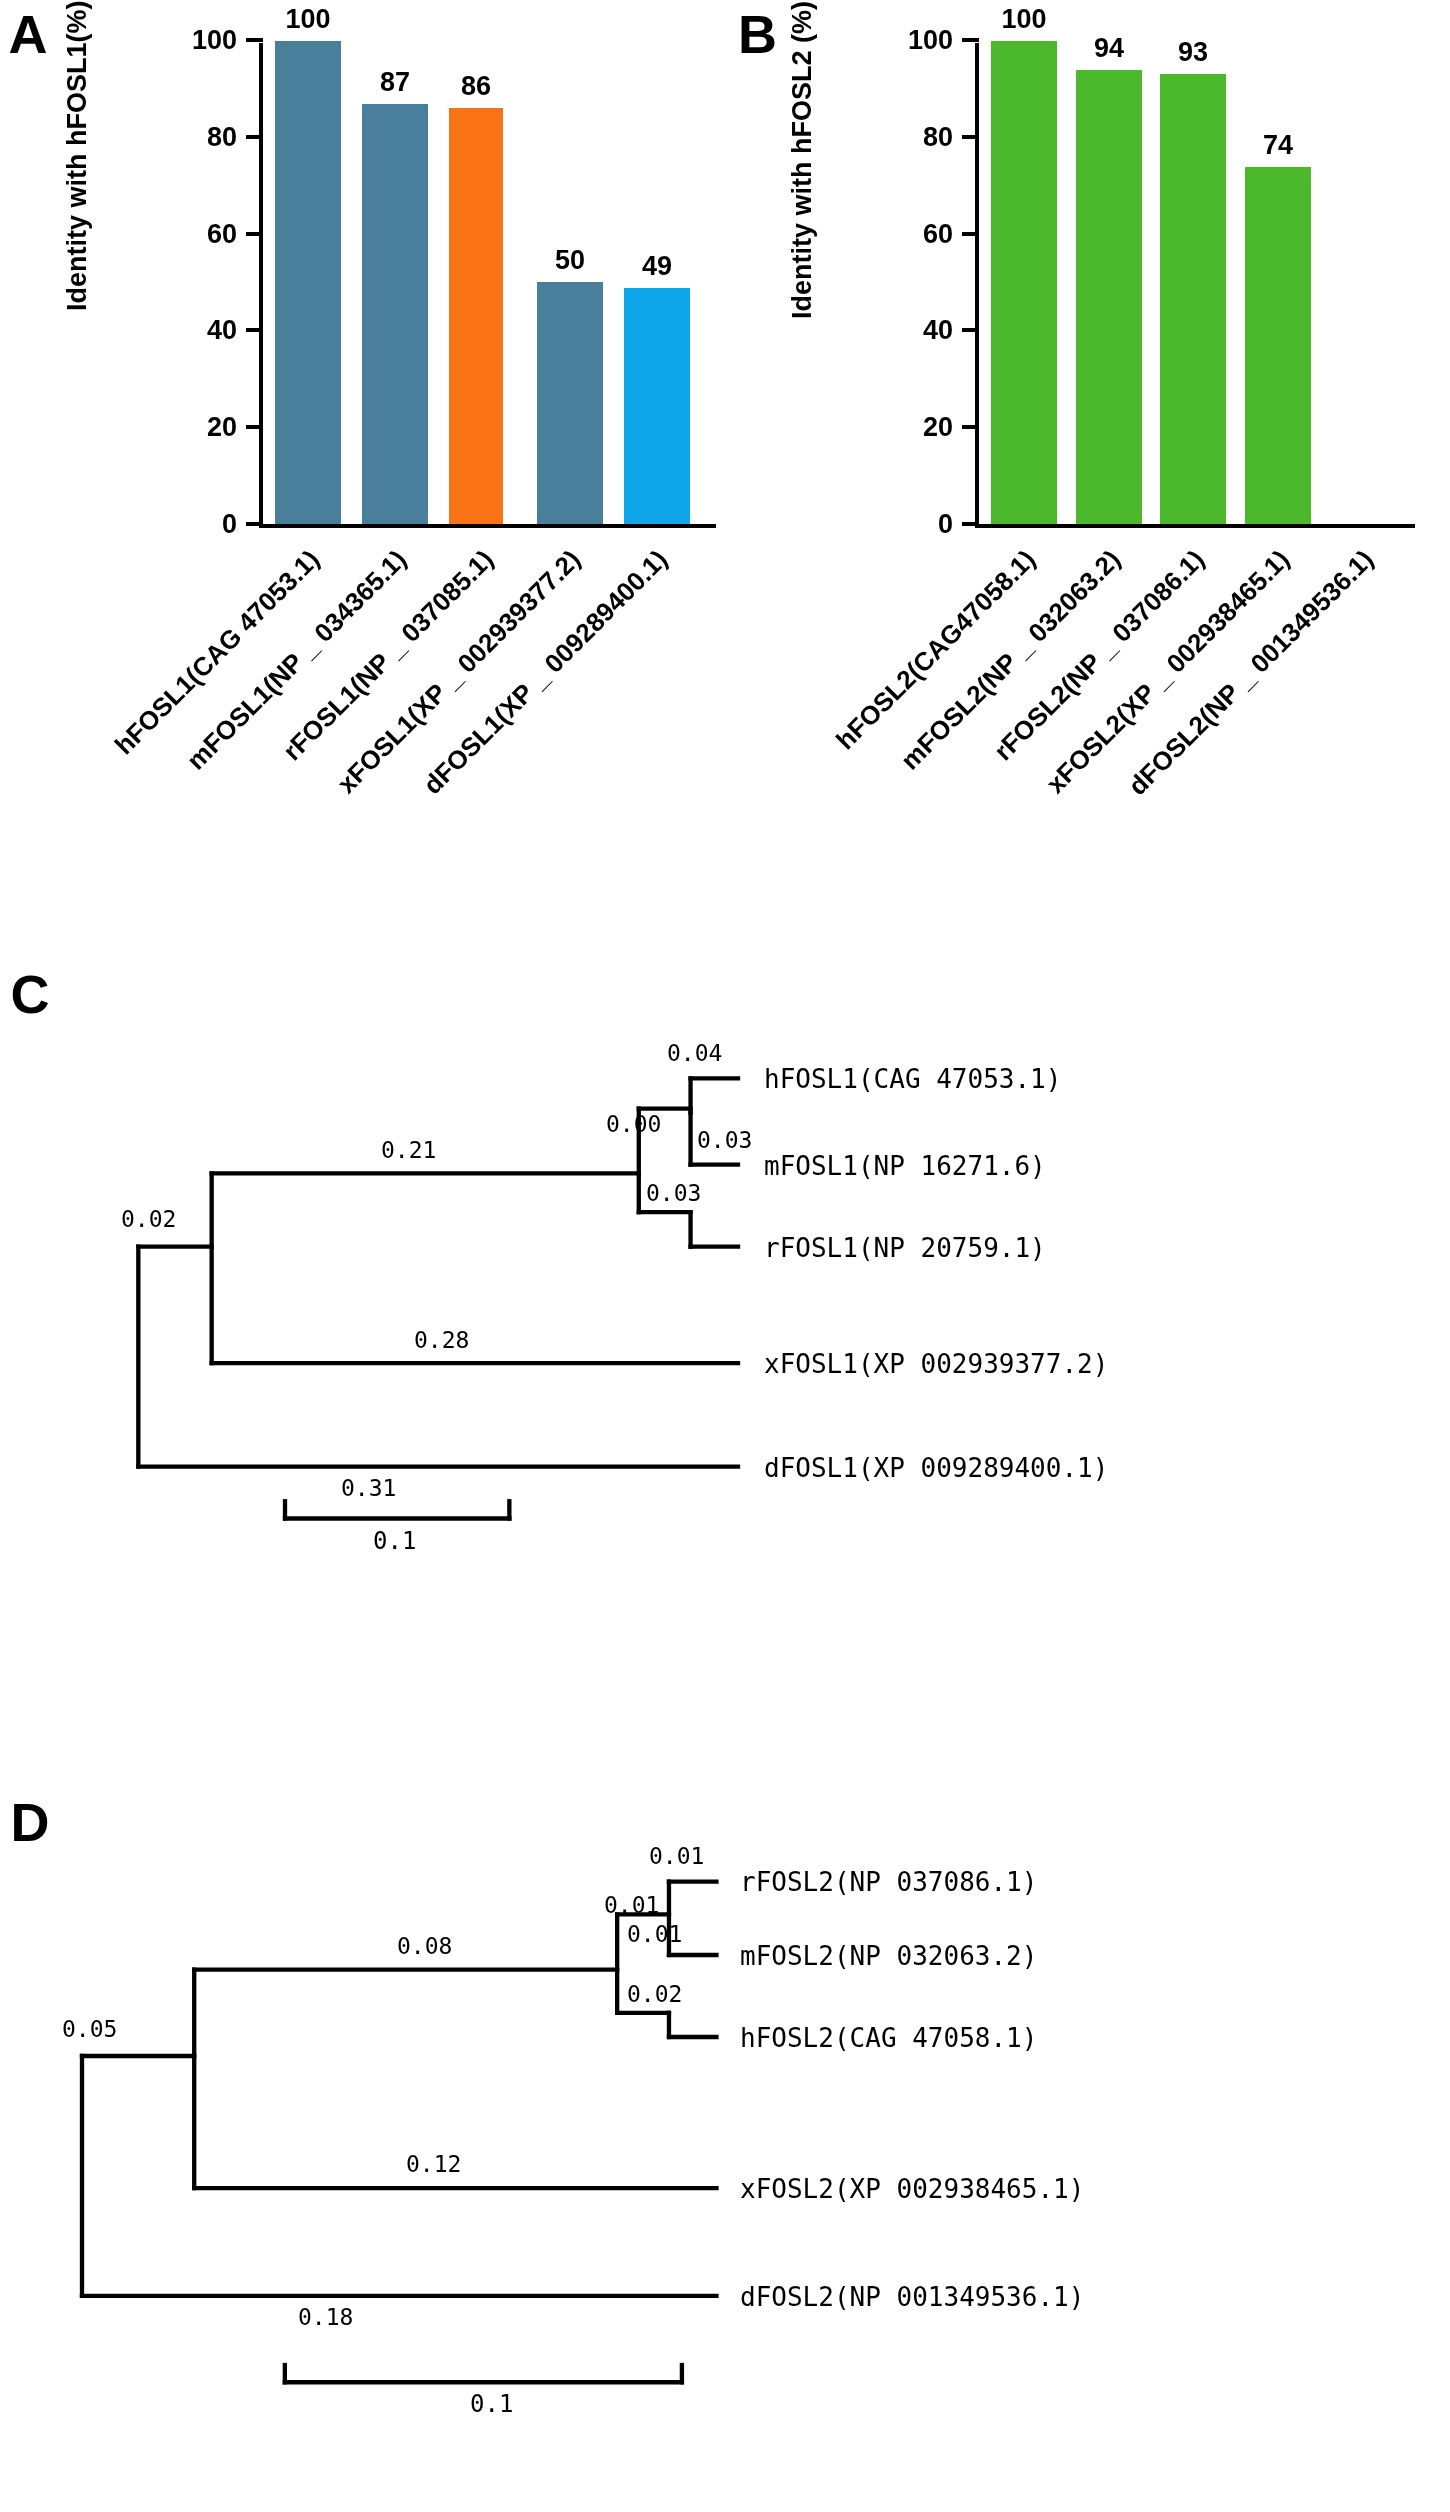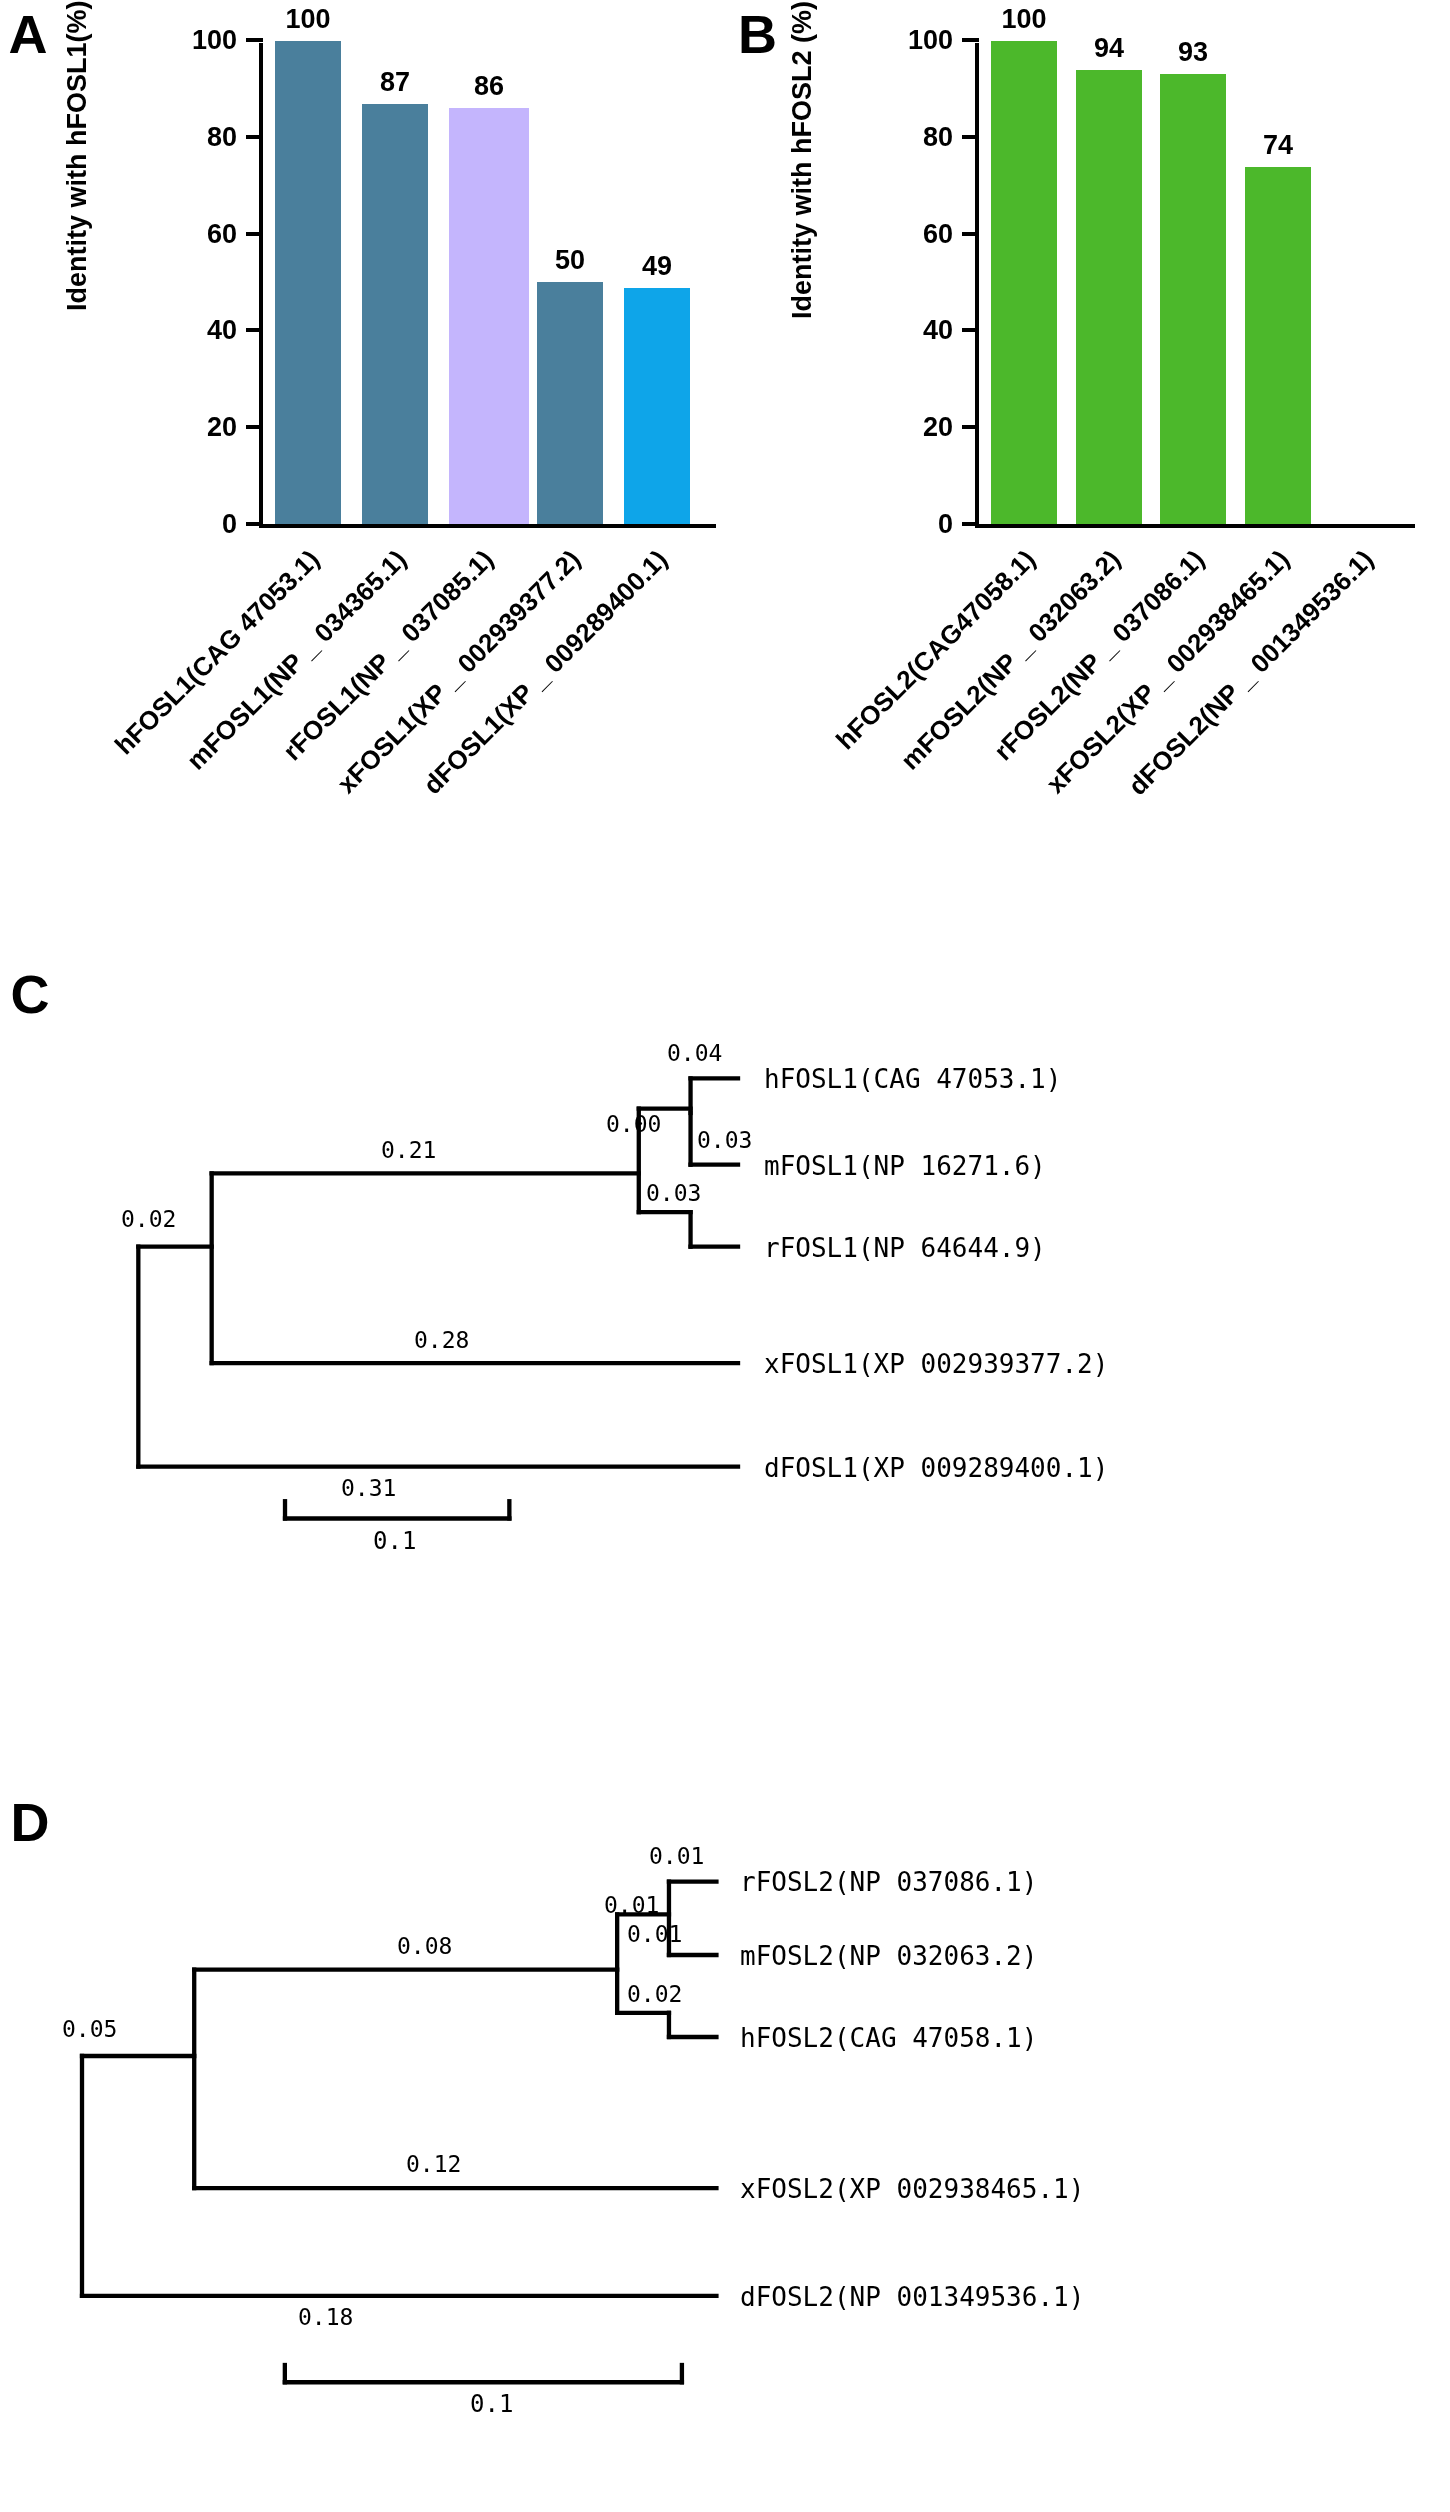--- a/index.html
+++ b/index.html
@@ -139,21 +139,21 @@
       <div class="tick" style="bottom:482px;">
         <span class="ticklabel" style="top:2.2px;">100</span>
       </div>
 
       <div class="bar" style="left:12px; width:66px; height:483px; background:#4a7f9c;">
         <div class="barvalue">100</div>
       </div>
       <div class="bar" style="left:99px; width:66px; height:420px; background:#4a7f9c;">
         <div class="barvalue">87</div>
       </div>
-      <div class="bar" style="left:186px; width:80px; height:416px; background:#c4b5fd;">
+      <div class="bar" style="left:186px; width:54px; height:416px; background:#f97316;">
         <div class="barvalue">86</div>
       </div>
       <div class="bar" style="left:274px; width:66px; height:242px; background:#4a7f9c;">
         <div class="barvalue">50</div>
       </div>
       <div class="bar" style="left:361px; width:66px; height:236px; background:#0ea5e9;">
         <div class="barvalue">49</div>
       </div>
     </div>
 
@@ -244,21 +244,21 @@
         <path d="M 160 600 L 855 600"></path>
 
         <path d="M 330 660 L 590 660"></path>
         <path d="M 330 640 L 330 660"></path>
         <path d="M 590 640 L 590 660"></path>
       </g>
     </svg>
 
     <div class="leaf-label" style="left:764px; top:117px;">hFOSL1(CAG 47053.1)</div>
     <div class="leaf-label" style="left:764px; top:204px;">mFOSL1(NP 16271.6)</div>
-    <div class="leaf-label" style="left:764px; top:286px;">rFOSL1(NP 64644.9)</div>
+    <div class="leaf-label" style="left:764px; top:286px;">rFOSL1(NP 20759.1)</div>
     <div class="leaf-label" style="left:764px; top:402px;">xFOSL1(XP 002939377.2)</div>
     <div class="leaf-label" style="left:764px; top:506px;">dFOSL1(XP 009289400.1)</div>
 
     <div class="branch-label" style="left:667px; top:93px;">0.04</div>
     <div class="branch-label" style="left:606px; top:148px;margin-top:16px;">0.00</div>
     <div class="branch-label" style="left:697px; top:180px;">0.03</div>
     <div class="branch-label" style="left:381px; top:190px;">0.21</div>
     <div class="branch-label" style="left:646px; top:233px;">0.03</div>
     <div class="branch-label" style="left:121px; top:259px;">0.02</div>
     <div class="branch-label" style="left:414px; top:380px;">0.28</div>

